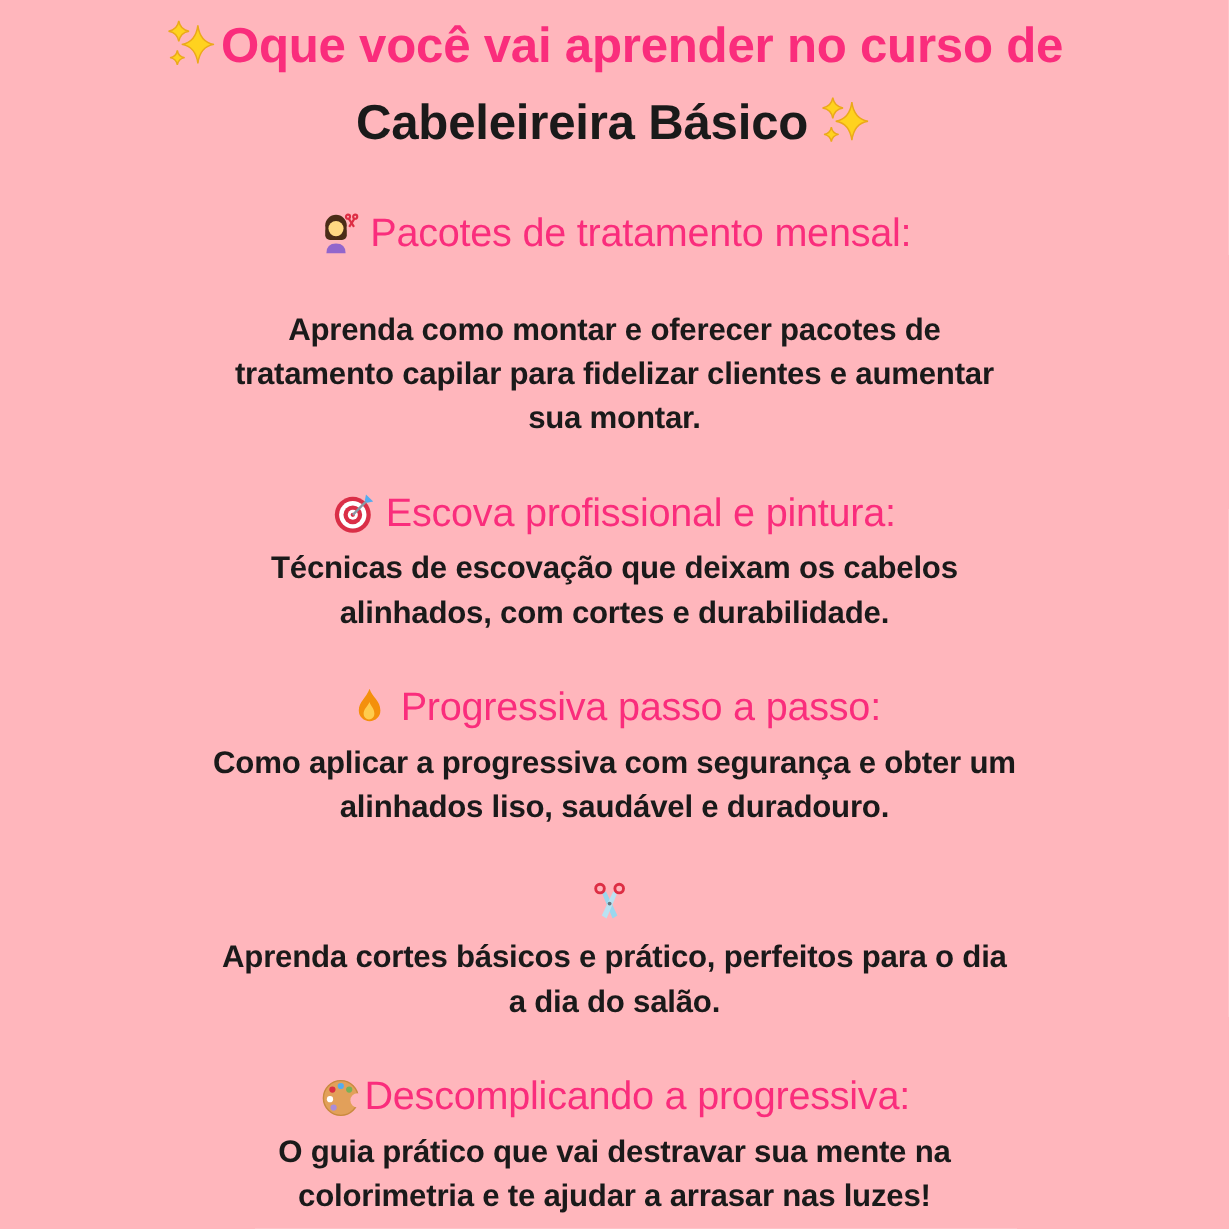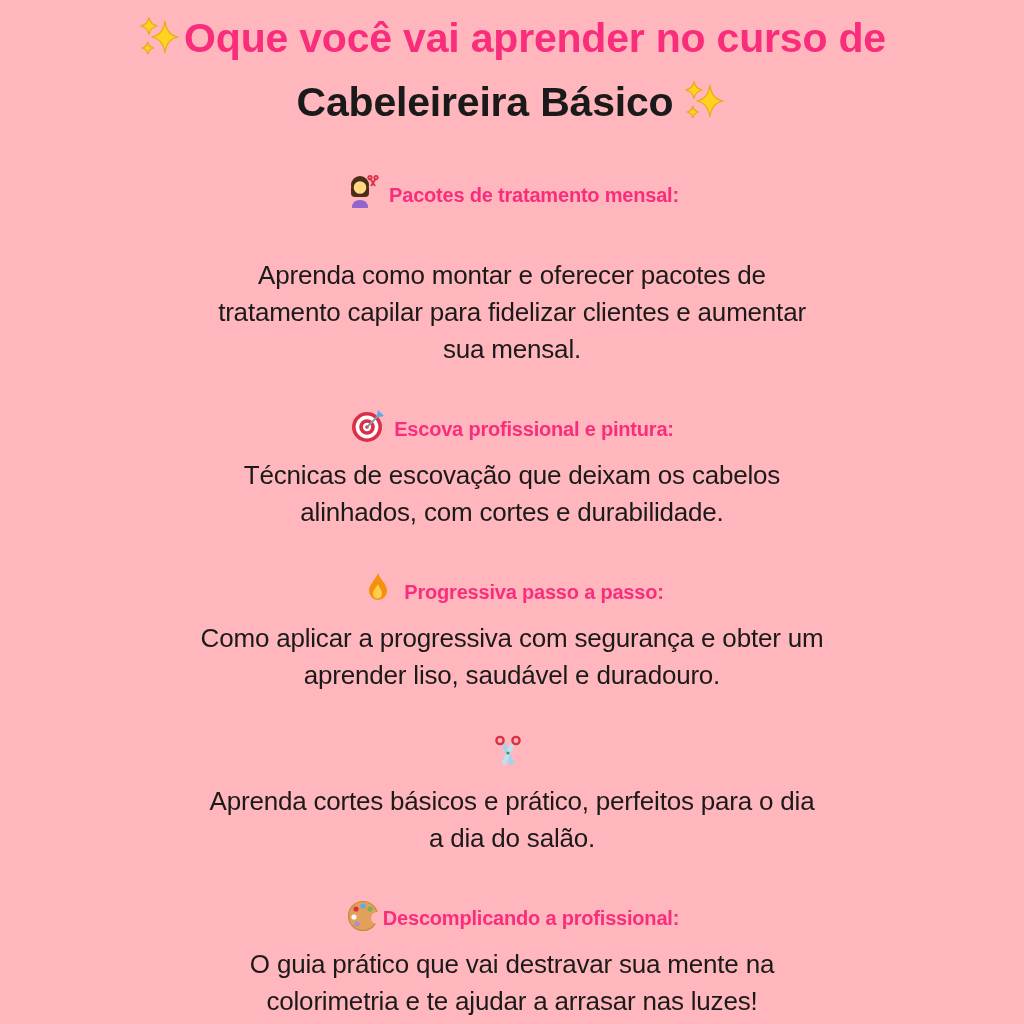--- a/index.html
+++ b/index.html
@@ -17,27 +17,27 @@
     font-family:"Liberation Sans", sans-serif;
     letter-spacing:-0.2px;
   }
   .title{padding-top:6px;}
   .title-line{font-size:41px;font-weight:bold;line-height:64px;white-space:nowrap;}
   .title-line1-text{color:var(--accent-pink);}
   .title-line2-text{color:var(--text-color);}
   .section{margin-top:40px;}
   .heading{
     margin:0;
-    font-size:20px;font-weight:bold;line-height:40px;
+    font-size:33px;font-weight:normal;line-height:40px;
     color:var(--accent-pink);
     white-space:nowrap;
   }
   .body{
     margin:8px auto 0;
-    font-size:26px;font-weight:normal;line-height:37px;
+    font-size:26px;font-weight:bold;line-height:37px;
     color:var(--text-color);
   }
   .section-pacotes .body{margin-top:42px;}
   .body .line{display:block;}
   .icon{display:inline-block;line-height:0;}
   .title-icon svg{width:44px;height:44px;vertical-align:-7px;}
   .h-icon svg{width:36px;height:36px;vertical-align:-8px;}
   .h-icon{margin-right:8px;}
   .h-icon.tight{margin-right:2px;}
   .title-icon.lead{margin-right:2px;}
@@ -76,21 +76,21 @@
               <line x1="25.5" y1="5" x2="30" y2="12"></line>
               <line x1="30.5" y1="5" x2="26" y2="12"></line>
               <circle cx="25" cy="3.6" r="1.7"></circle>
               <circle cx="31" cy="3.6" r="1.7"></circle>
             </g>
           </svg></span><span>Pacotes de tratamento mensal:</span>
     </h2>
     <p class="body">
       <span class="line">Aprenda como montar e oferecer pacotes de</span>
       <span class="line">tratamento capilar para fidelizar clientes e aumentar</span>
-      <span class="line">sua mensal.</span>
+      <span class="line">sua montar.</span>
     </p>
   </section>
 
   <section class="section">
     <h2 class="heading">
       <span class="icon h-icon"><svg viewBox="0 0 36 36" xmlns="http://www.w3.org/2000/svg">
             <circle cx="17" cy="19" r="15" fill="#DA2F47"></circle>
             <circle cx="17" cy="19" r="11.4" fill="#FFFFFF"></circle>
             <circle cx="17" cy="19" r="7.8" fill="#DA2F47"></circle>
             <circle cx="17" cy="19" r="4.2" fill="#FFFFFF"></circle>
@@ -107,21 +107,21 @@
 
   <section class="section">
     <h2 class="heading">
       <span class="icon h-icon"><svg viewBox="0 0 36 36" xmlns="http://www.w3.org/2000/svg">
             <path d="M18 2 C20 9 27 12 27 20 A9 9 0 0 1 9 20 C9 13 15 10 18 2 Z" fill="#F4900C"></path>
             <path d="M18 13 C19 17 22 18 22 23 A4.5 4.5 0 0 1 13 23 C13 19 16 17 18 13 Z" fill="#FFCC4D"></path>
           </svg></span><span>Progressiva passo a passo:</span>
     </h2>
     <p class="body">
       <span class="line">Como aplicar a progressiva com segurança e obter um</span>
-      <span class="line">aprender liso, saudável e duradouro.</span>
+      <span class="line">alinhados liso, saudável e duradouro.</span>
     </p>
   </section>
 
   <section class="section">
     <h2 class="heading">
       <span class="icon h-icon"><svg viewBox="0 0 36 36" xmlns="http://www.w3.org/2000/svg">
             <polygon points="11.5,10 15,9 24.5,29 20.5,31.5" fill="#9AD7EE"></polygon>
             <polygon points="24.5,10 21,9 11.5,29 15.5,31.5" fill="#B9E2F2"></polygon>
             <circle cx="10" cy="6.5" r="3.6" fill="none" stroke="#DD2E44" stroke-width="2.4"></circle>
             <circle cx="26" cy="6.5" r="3.6" fill="none" stroke="#DD2E44" stroke-width="2.4"></circle>
@@ -137,21 +137,21 @@
   <section class="section">
     <h2 class="heading">
       <span class="icon h-icon tight"><svg viewBox="0 0 36 36" xmlns="http://www.w3.org/2000/svg">
             <circle cx="18" cy="19" r="14.5" fill="#E2A05A" stroke="#C98A3E" stroke-width="1.2"></circle>
             <circle cx="32" cy="21" r="6" fill="var(--background)"></circle>
             <circle cx="11" cy="12" r="2.6" fill="#DD2E44"></circle>
             <circle cx="18" cy="9" r="2.6" fill="#55ACEE"></circle>
             <circle cx="25" cy="12" r="2.6" fill="#78B159"></circle>
             <circle cx="9" cy="20" r="2.6" fill="#FFFFFF"></circle>
             <circle cx="12" cy="27" r="2.6" fill="#AA8DD8"></circle>
-          </svg></span><span>Descomplicando a profissional:</span>
+          </svg></span><span>Descomplicando a progressiva:</span>
     </h2>
     <p class="body">
       <span class="line">O guia prático que vai destravar sua mente na</span>
       <span class="line">colorimetria e te ajudar a arrasar nas luzes!</span>
     </p>
   </section>
 
 </div>
 
 </body></html>

